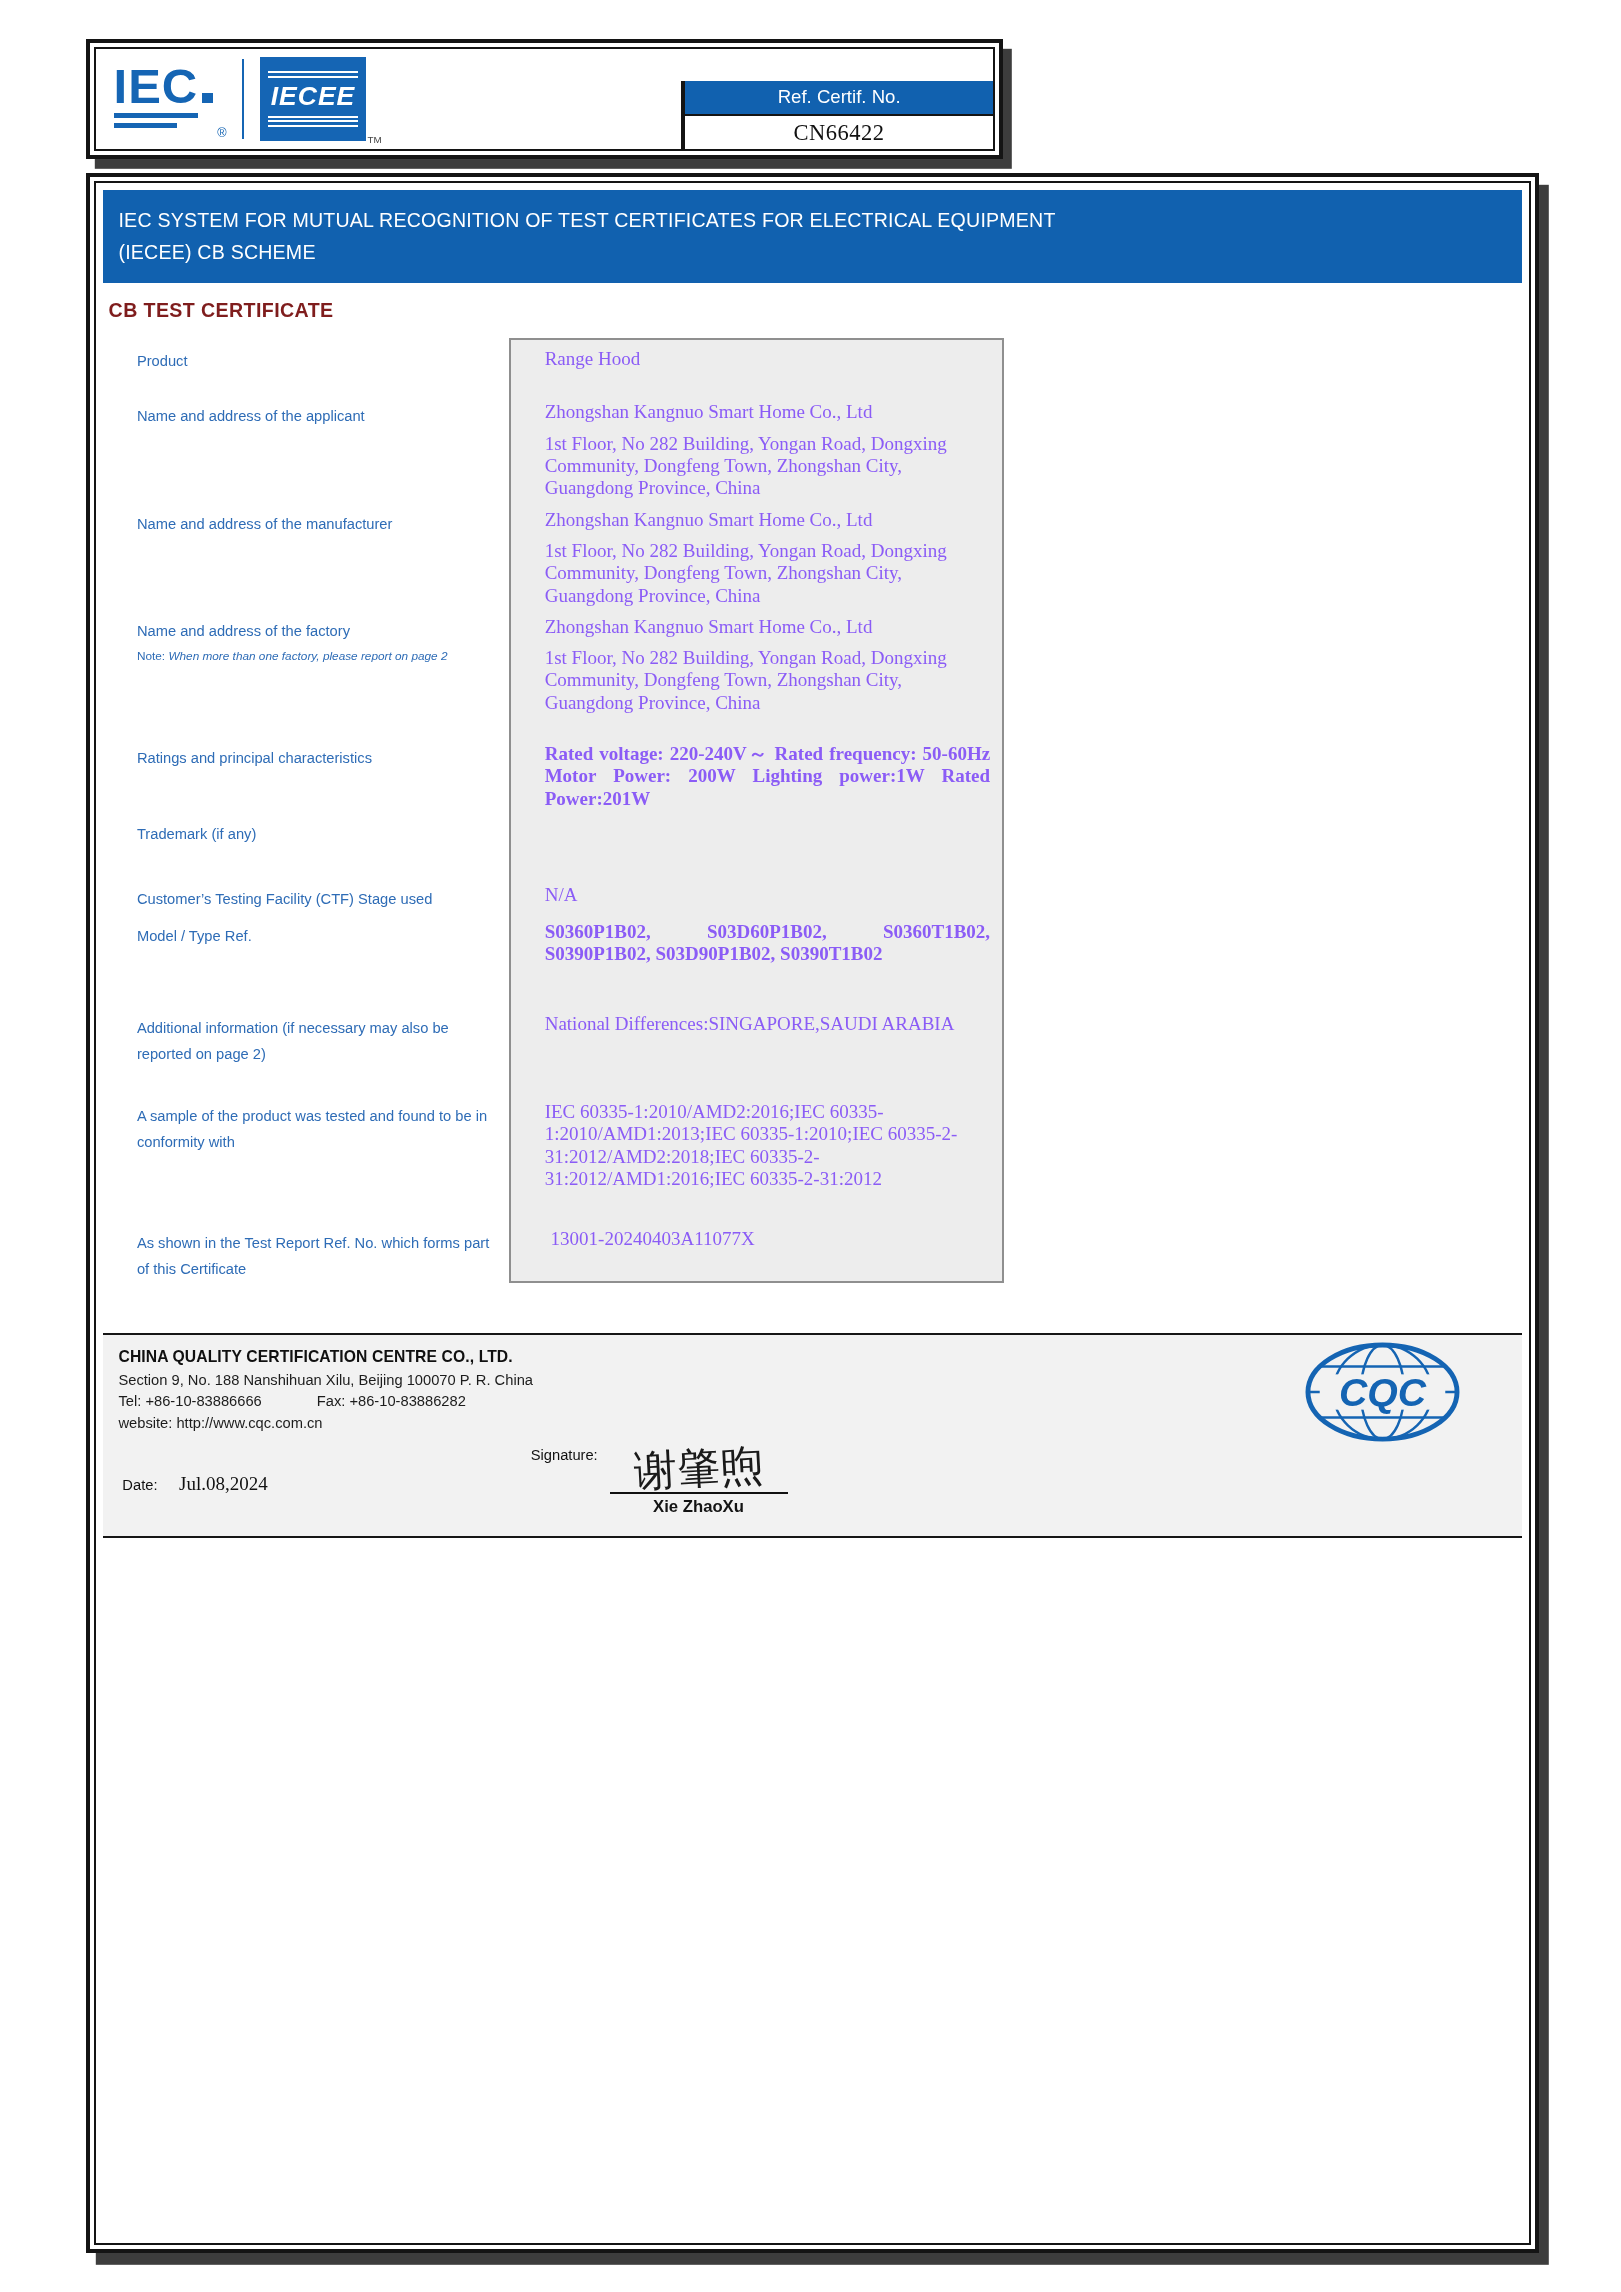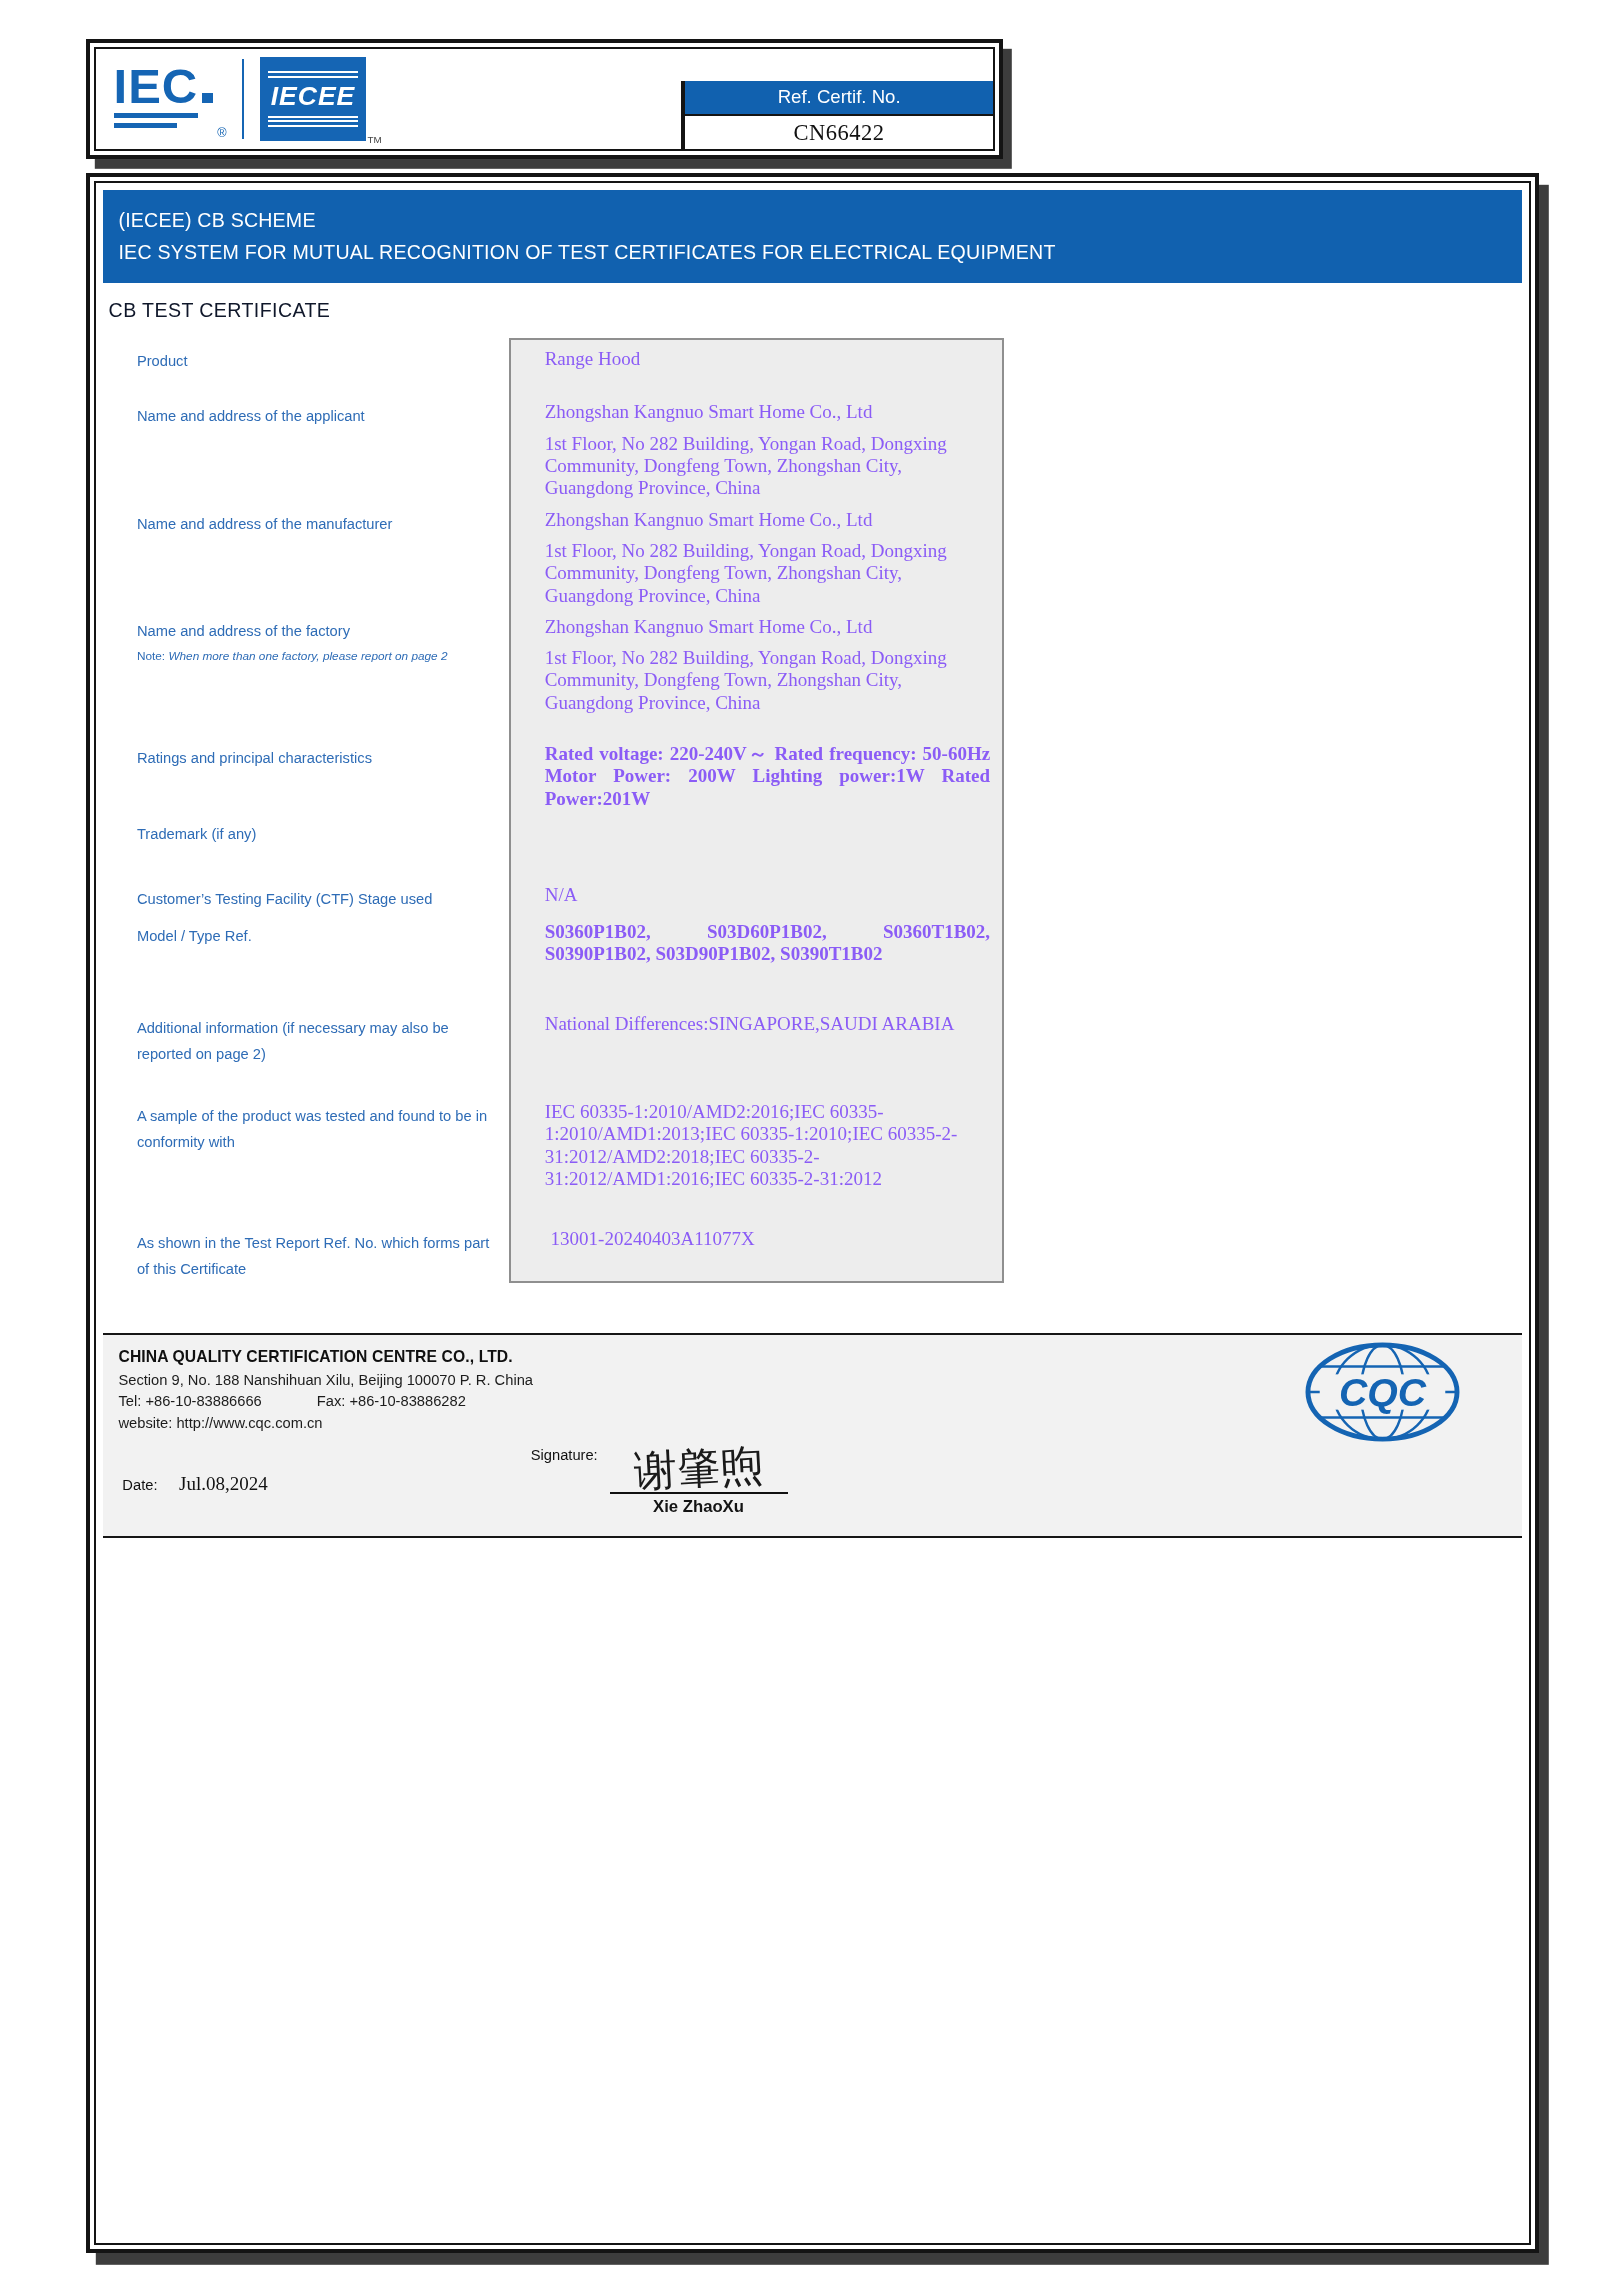--- a/index.html
+++ b/index.html
@@ -38,21 +38,21 @@
   .iecee-tm { position:absolute; right:-15.7px; bottom:-3.9px; font-size:9.8px; color:#444; }
 
   
   .main-box { position:absolute; left:86px; top:173px; width:1453px; height:2080px;
               background:#fff; border:4.9px solid #141414; box-shadow:9.8px 11.8px 0 #3d3d3d; padding:3.9px; }
   .main-inner { border:2px solid #141414; height:100%; position:relative; overflow:hidden; background:#fff; }
 
   .banner { margin:6.9px; background:#1161af; color:#fff; padding:14.7px 15.7px; }
   .banner p { font-size:19.6px; line-height:32px; letter-spacing:0.2px; }
 
-  .cert-title { color:#0f172a; font-weight:normal; font-size:19.6px; letter-spacing:0.4px; margin:15.7px 0 15.7px 12.7px; }
+  .cert-title { color:#7f1d1d; font-weight:bold; font-size:19.6px; letter-spacing:0.4px; margin:15.7px 0 15.7px 12.7px; }
 
   
   .row { display:flex; }
   .lbl { width:413px; padding:10.8px 7.8px 0 41px; }
   .lab { color:#2e6cb6; font-size:14.7px; line-height:1.8; display:block; }
   .note { margin-top:4.9px; color:#2e6cb6; font-size:11.8px; }
   .note-it { font-style:italic; }
   .val { width:495px; background:#ededed; border-left:2px solid #8f8f8f; border-right:2px solid #8f8f8f;
          padding:8.8px 11.8px 0 8.8px; }
   .val.first { border-top:2px solid #8f8f8f; }
@@ -129,22 +129,22 @@
         <div class="ref-header">Ref. Certif. No.</div>
         <div class="ref-value">CN66422</div>
       </div>
     </div>
   </div>
 
   <div class="main-box">
     <div class="main-inner">
 
       <div class="banner">
+        <p>IEC SYSTEM FOR MUTUAL RECOGNITION OF TEST CERTIFICATES FOR ELECTRICAL EQUIPMENT</p>
         <p>(IECEE) CB SCHEME</p>
-        <p>IEC SYSTEM FOR MUTUAL RECOGNITION OF TEST CERTIFICATES FOR ELECTRICAL EQUIPMENT</p>
       </div>
 
       <h1 class="cert-title">CB TEST CERTIFICATE</h1>
 
       <div class="rows">
 
         <div class="row r1">
           <div class="lbl">
             <span class="lab">Product</span>
           </div>

